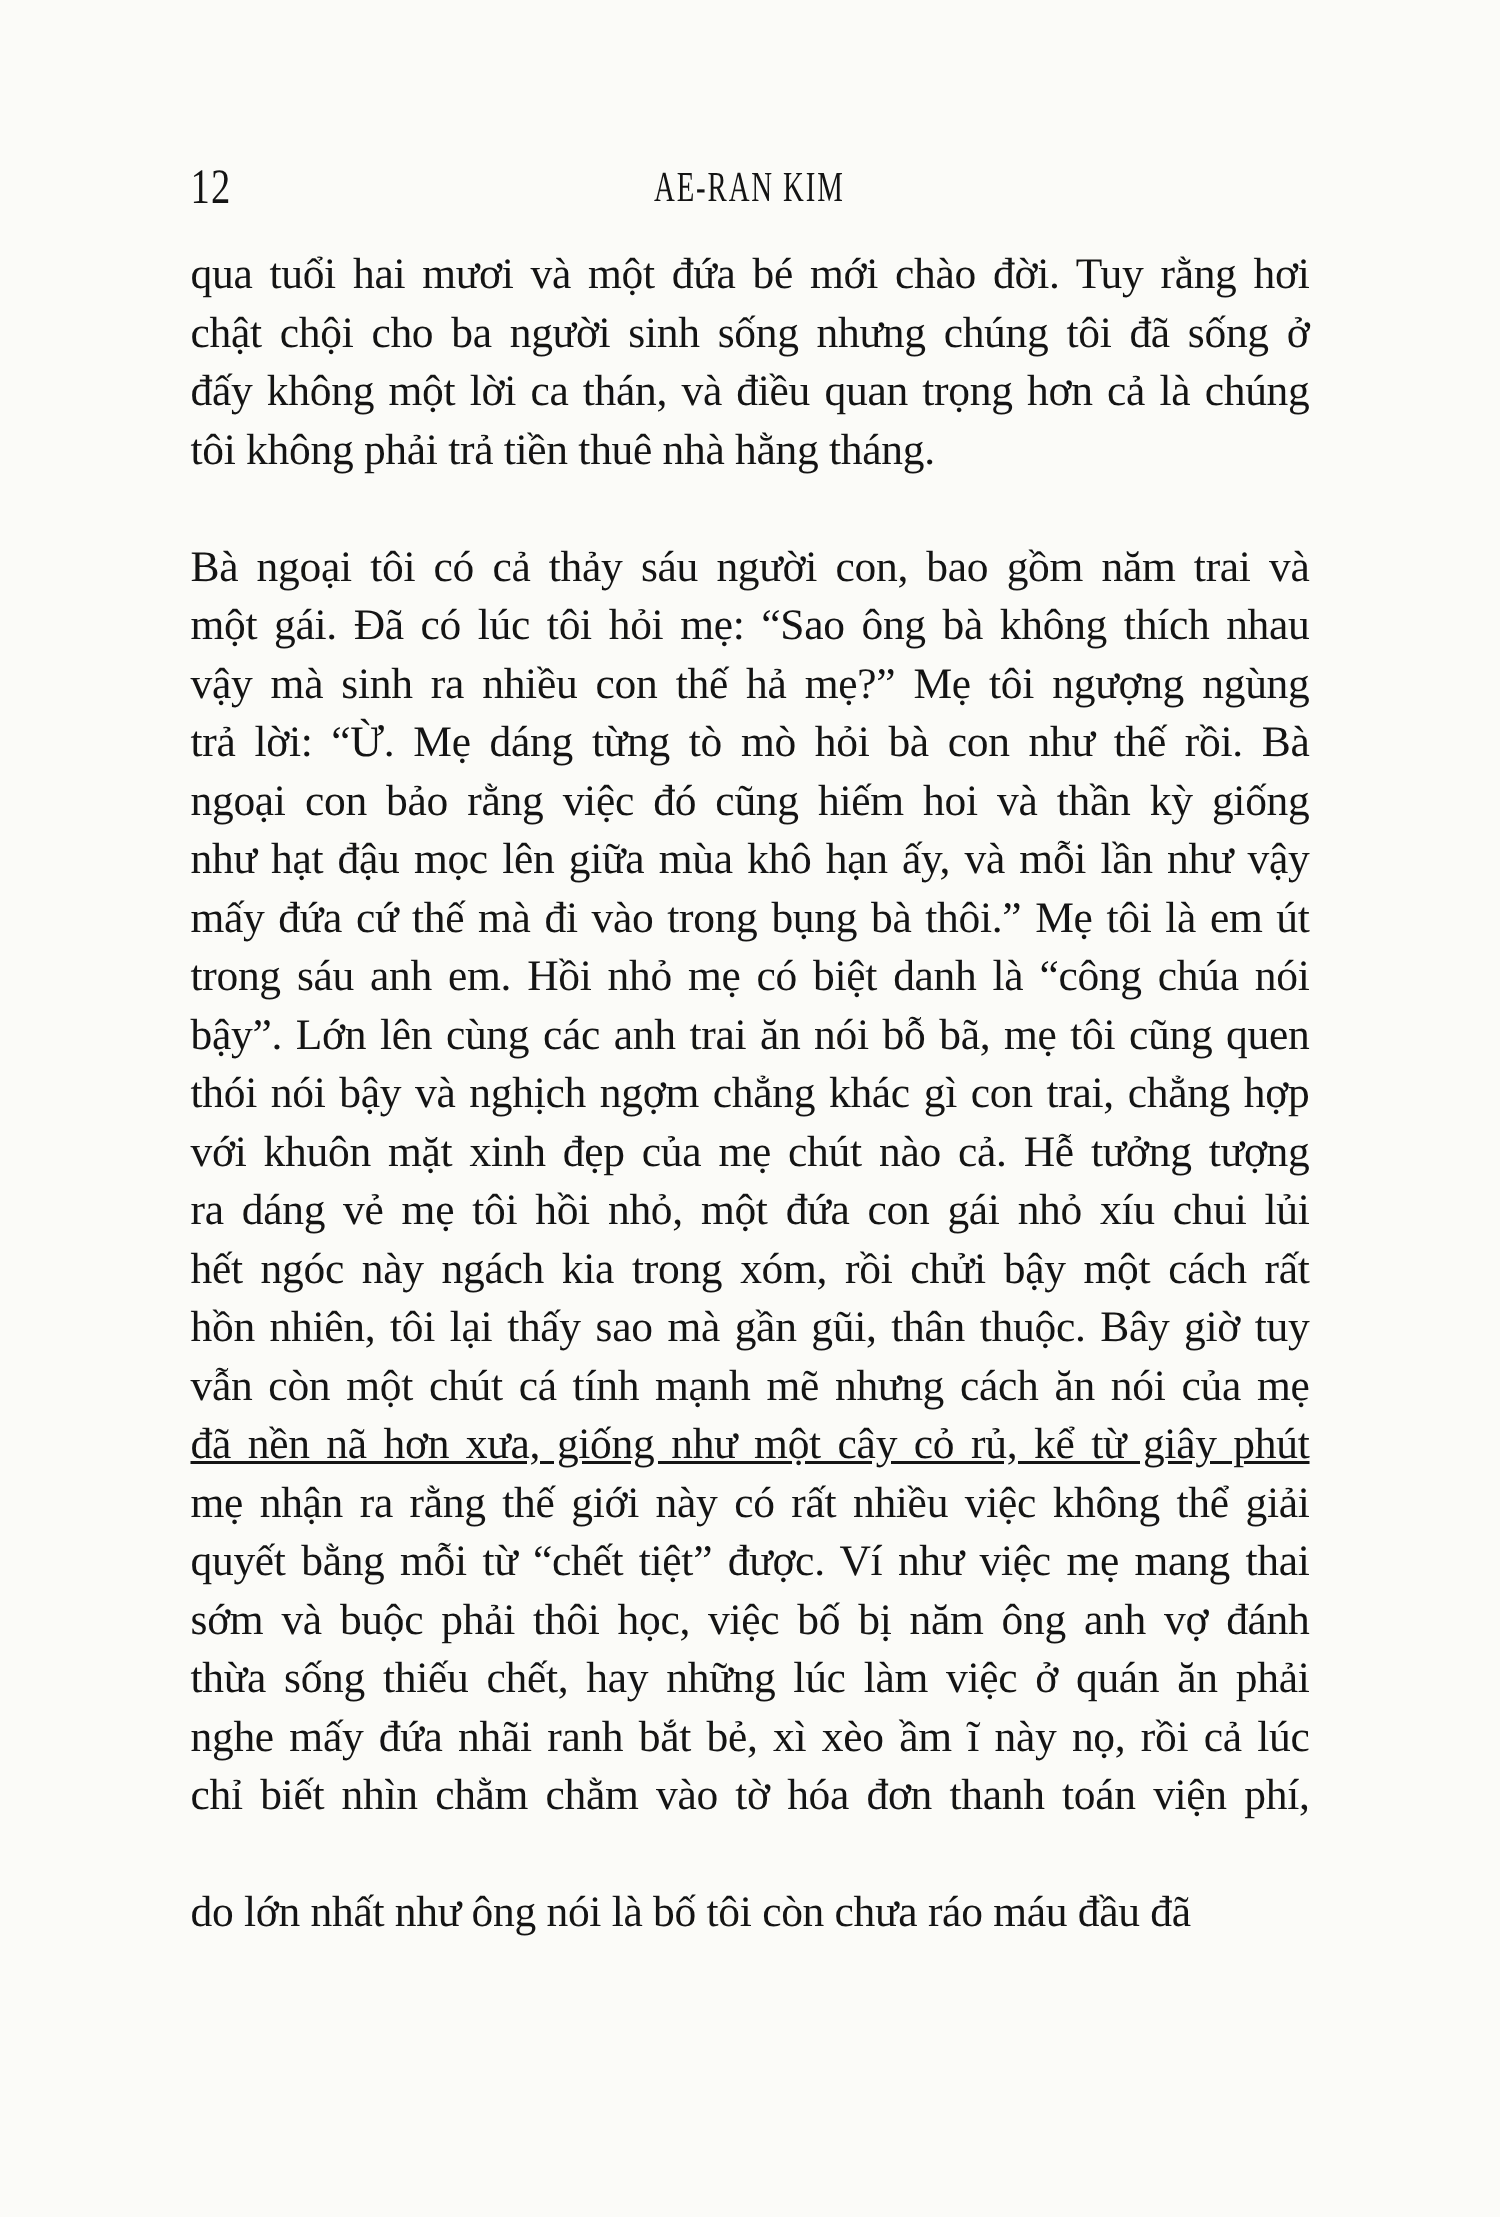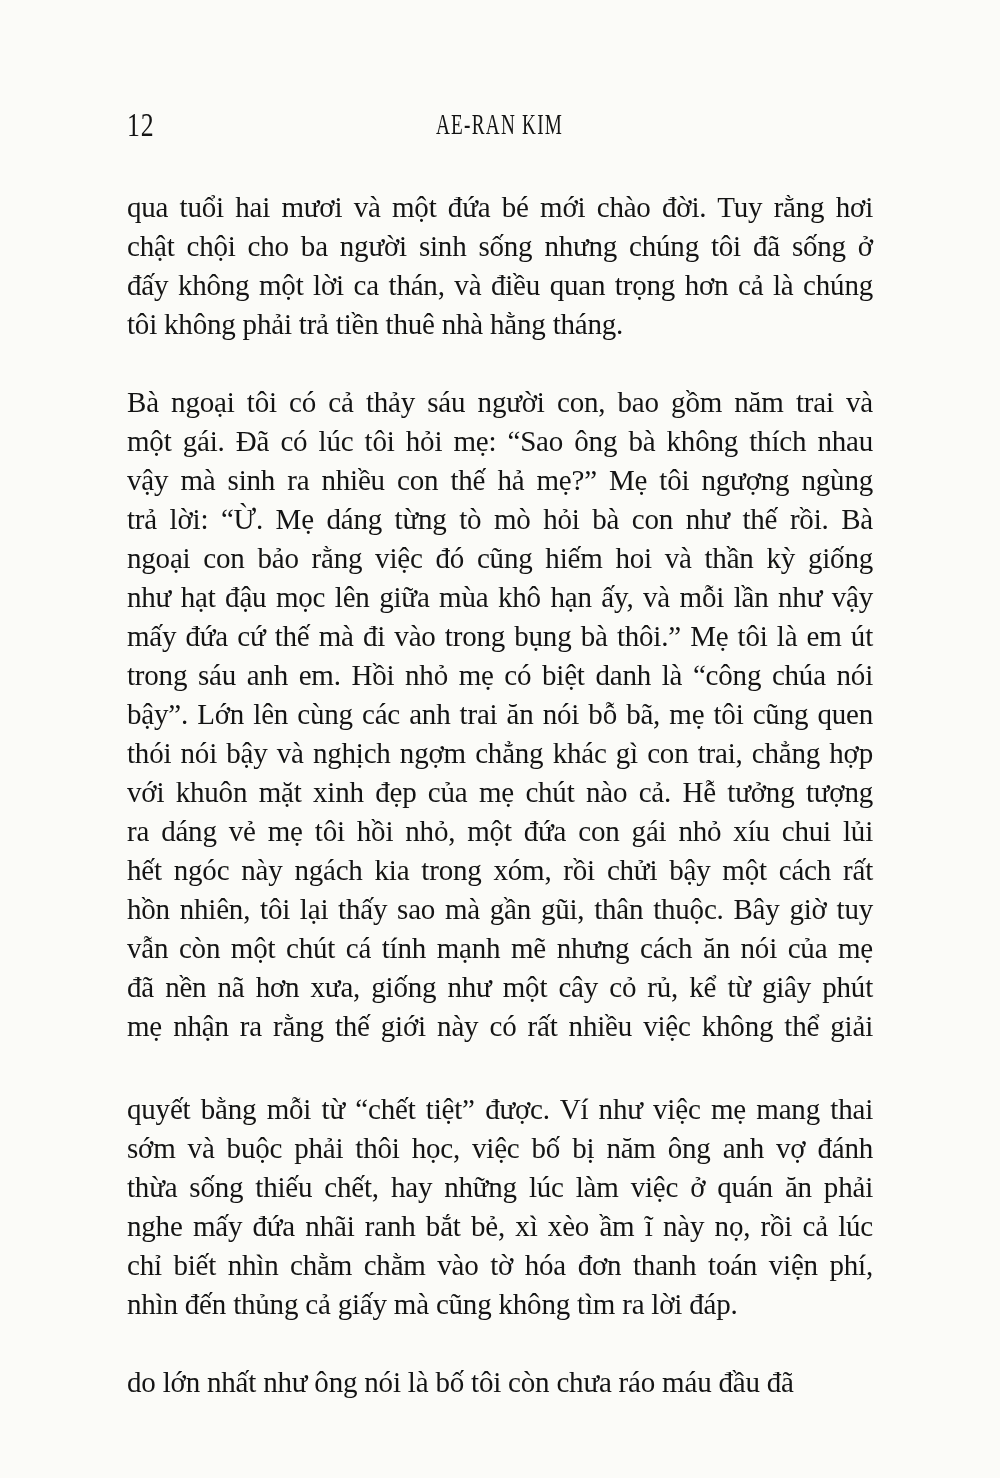--- a/index.html
+++ b/index.html
@@ -47,21 +47,21 @@
     font-size: 31px;
     letter-spacing: 2px;
     transform: scaleX(0.62) scaleY(0.92);
     transform-origin: center;
     white-space: nowrap;
   }
   .text-block {
     position: absolute;
     left: 127px;
     right: 127px;
-    top: 188px;
+    top: 164px;
   }
   .para {
     margin: 0 0 39px 0;
   }
   .para:last-child { margin-bottom: 0; }
   .line {
     height: 39px;
     line-height: 39px;
     font-size: 29px;
     white-space: nowrap;
@@ -95,26 +95,25 @@
         <div class="line just" style="word-spacing: 2.51674px;"><span>như hạt đậu mọc lên giữa mùa khô hạn ấy, và mỗi lần như vậy</span></div>
         <div class="line just" style="word-spacing: 2.16979px;"><span>mấy đứa cứ thế mà đi vào trong bụng bà thôi.” Mẹ tôi là em út</span></div>
         <div class="line just" style="word-spacing: 3.65264px;"><span>trong sáu anh em. Hồi nhỏ mẹ có biệt danh là “công chúa nói</span></div>
         <div class="line just" style="word-spacing: 2.11272px;"><span>bậy”. Lớn lên cùng các anh trai ăn nói bỗ bã, mẹ tôi cũng quen</span></div>
         <div class="line just" style="word-spacing: 2.17188px;"><span>thói nói bậy và nghịch ngợm chẳng khác gì con trai, chẳng hợp</span></div>
         <div class="line just" style="word-spacing: 4.38151px;"><span>với khuôn mặt xinh đẹp của mẹ chút nào cả. Hễ tưởng tượng</span></div>
         <div class="line just" style="word-spacing: 4.96875px;"><span>ra dáng vẻ mẹ tôi hồi nhỏ, một đứa con gái nhỏ xíu chui lủi</span></div>
         <div class="line just" style="word-spacing: 4.86458px;"><span>hết ngóc này ngách kia trong xóm, rồi chửi bậy một cách rất</span></div>
         <div class="line just" style="word-spacing: 2.77644px;"><span>hồn nhiên, tôi lại thấy sao mà gần gũi, thân thuộc. Bây giờ tuy</span></div>
         <div class="line just" style="word-spacing: 3.59255px;"><span>vẫn còn một chút cá tính mạnh mẽ nhưng cách ăn nói của mẹ</span></div>
-        <div class="line just" style="word-spacing: 4.10379px;"><span>đã nền nã hơn xưa, giống như một cây cỏ rủ, kể từ giây phút</span></div>
+        <div class="line just" style="word-spacing: 4.10379px; text-decoration: underline;"><span>đã nền nã hơn xưa, giống như một cây cỏ rủ, kể từ giây phút</span></div>
         <div class="line just" style="word-spacing: 4.05649px;"><span>mẹ nhận ra rằng thế giới này có rất nhiều việc không thể giải</span></div>
-        <div class="line just" style="word-spacing: 3.30859px; margin-top: 44px;"><span>quyết bằng mỗi từ “chết tiệt” được. Ví như việc mẹ mang thai</span></div>
+        <div class="line just" style="word-spacing: 3.30859px;"><span>quyết bằng mỗi từ “chết tiệt” được. Ví như việc mẹ mang thai</span></div>
         <div class="line just" style="word-spacing: 4.97596px;"><span>sớm và buộc phải thôi học, việc bố bị năm ông anh vợ đánh</span></div>
         <div class="line just" style="word-spacing: 4.95964px; font-family: Liberation Serif, serif;"><span>thừa sống thiếu chết, hay những lúc làm việc ở quán ăn phải</span></div>
         <div class="line just" style="word-spacing: 3.275px;"><span>nghe mấy đứa nhãi ranh bắt bẻ, xì xèo ầm ĩ này nọ, rồi cả lúc</span></div>
         <div class="line just" style="word-spacing: 4.55469px;"><span>chỉ biết nhìn chằm chằm vào tờ hóa đơn thanh toán viện phí,</span></div>
-        <div class="line last"><span>nhìn đến thủng cả giấy mà cũng không tìm ra lời đáp.</span></div>
       </div>
       <div class="para">
         <div class="line last"><span>do lớn nhất như ông nói là bố tôi còn chưa ráo máu đầu đã</span></div>
       </div>
     </div>
 </div>
 
 </body></html>

